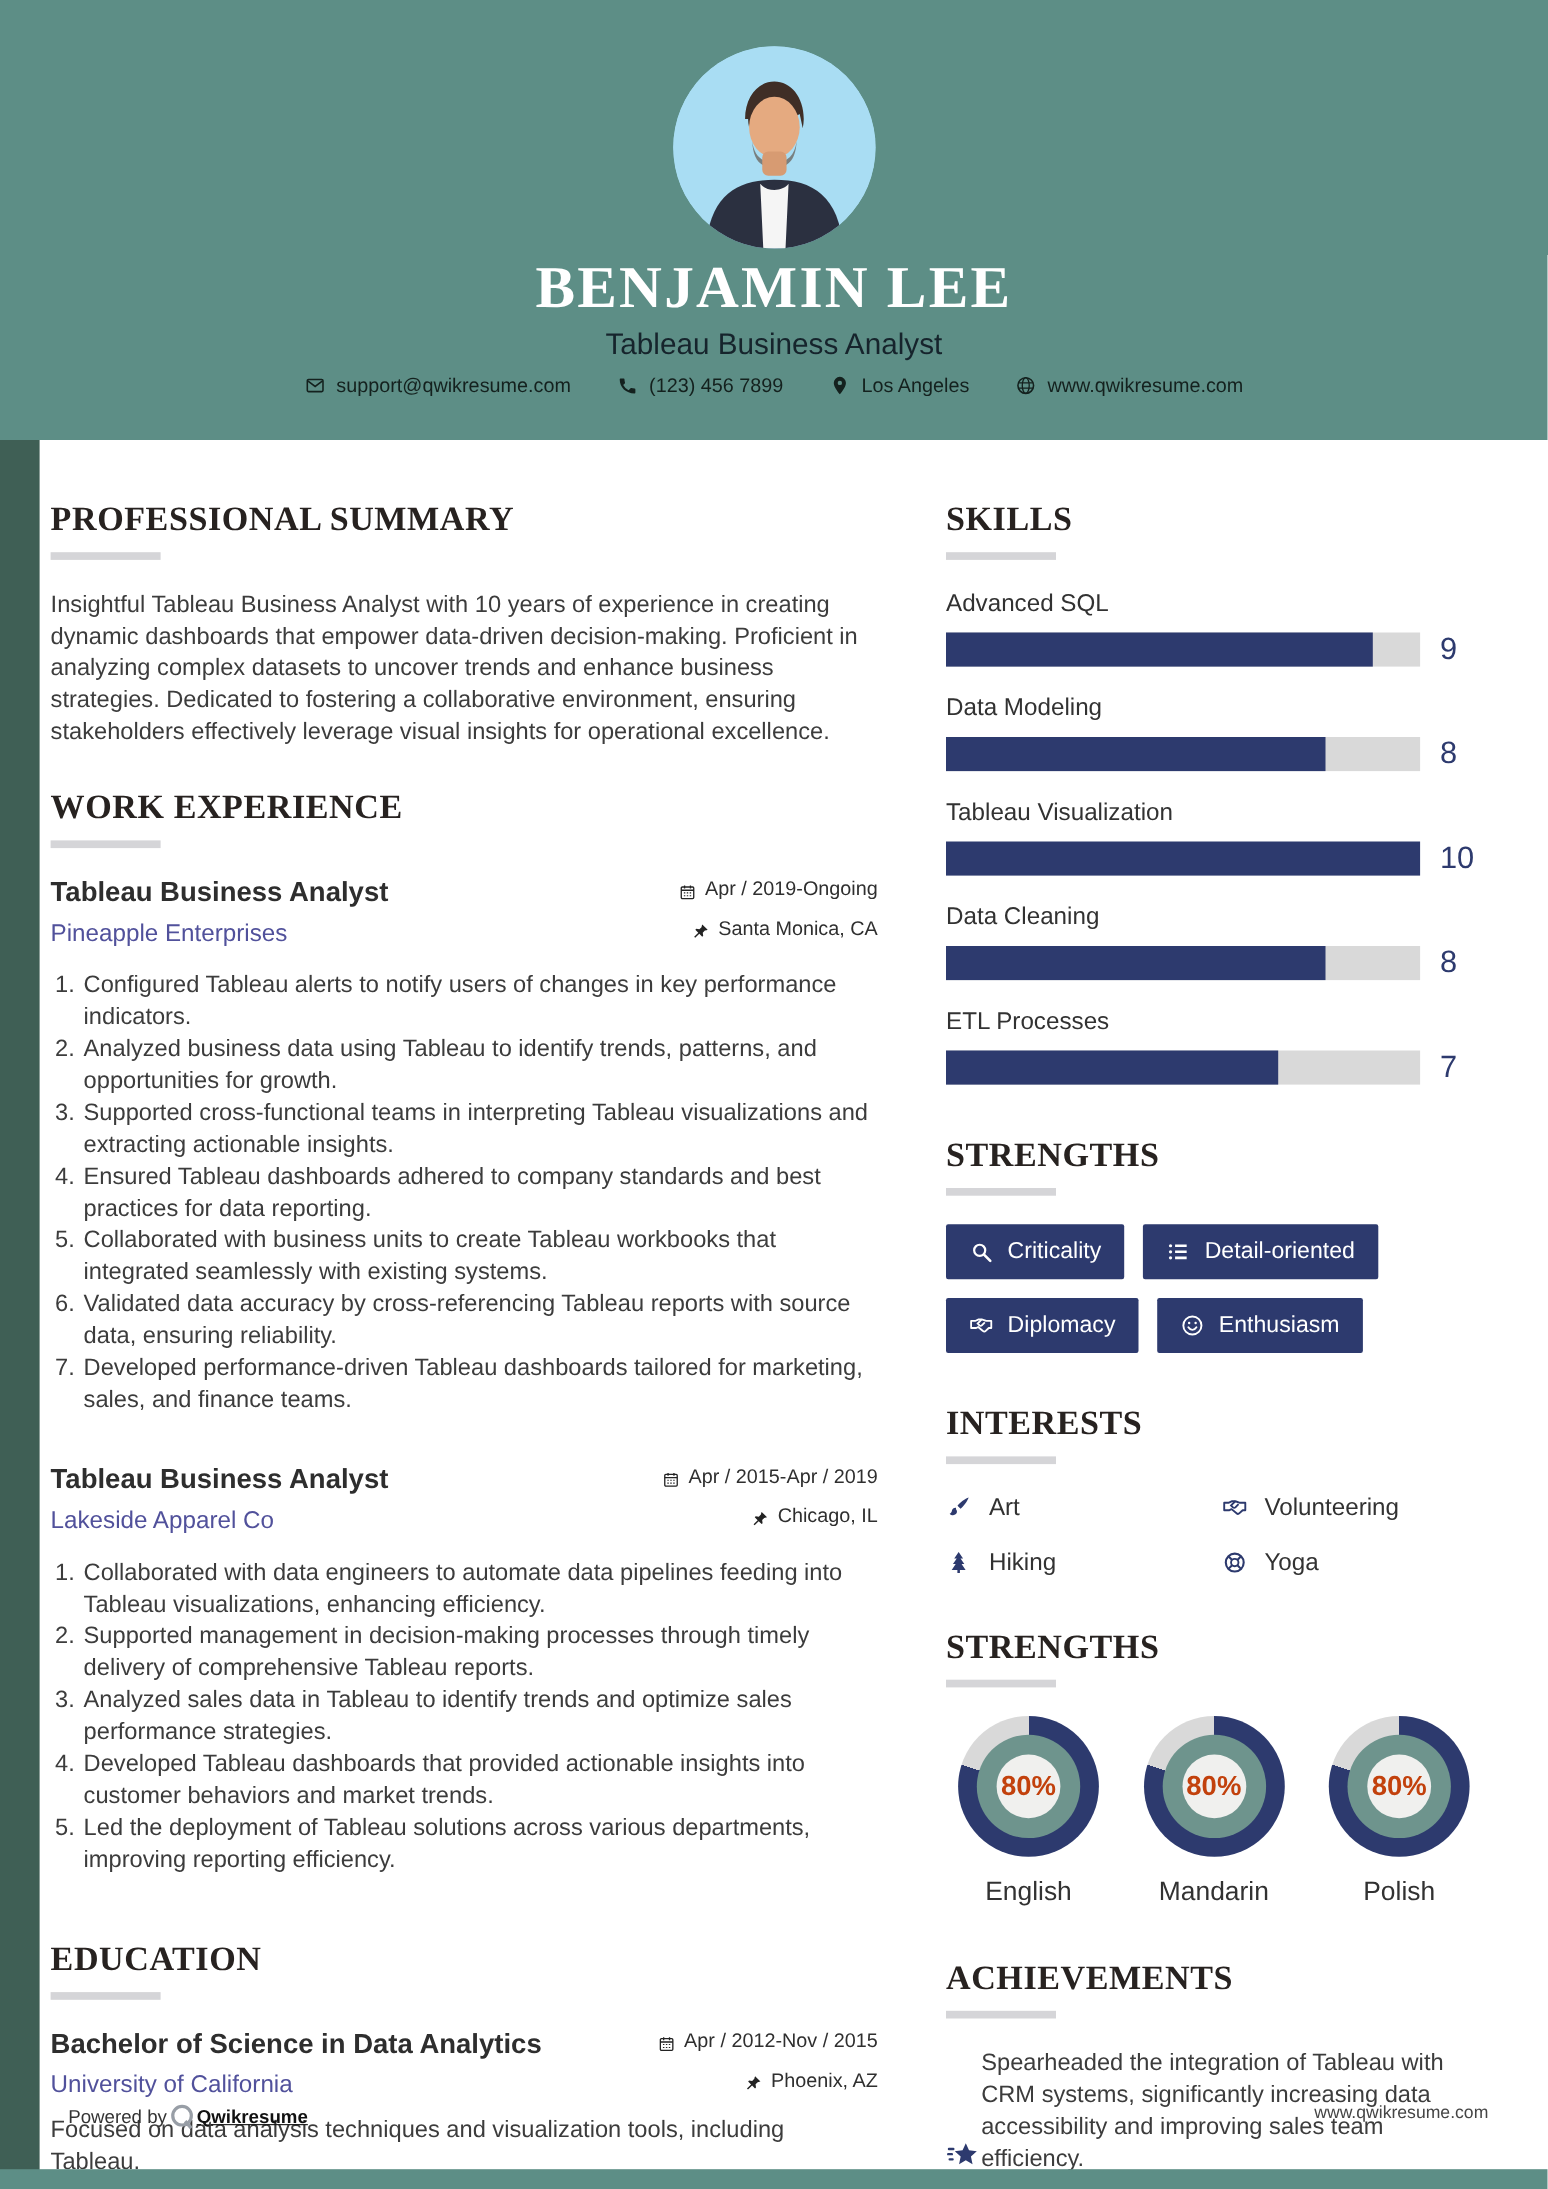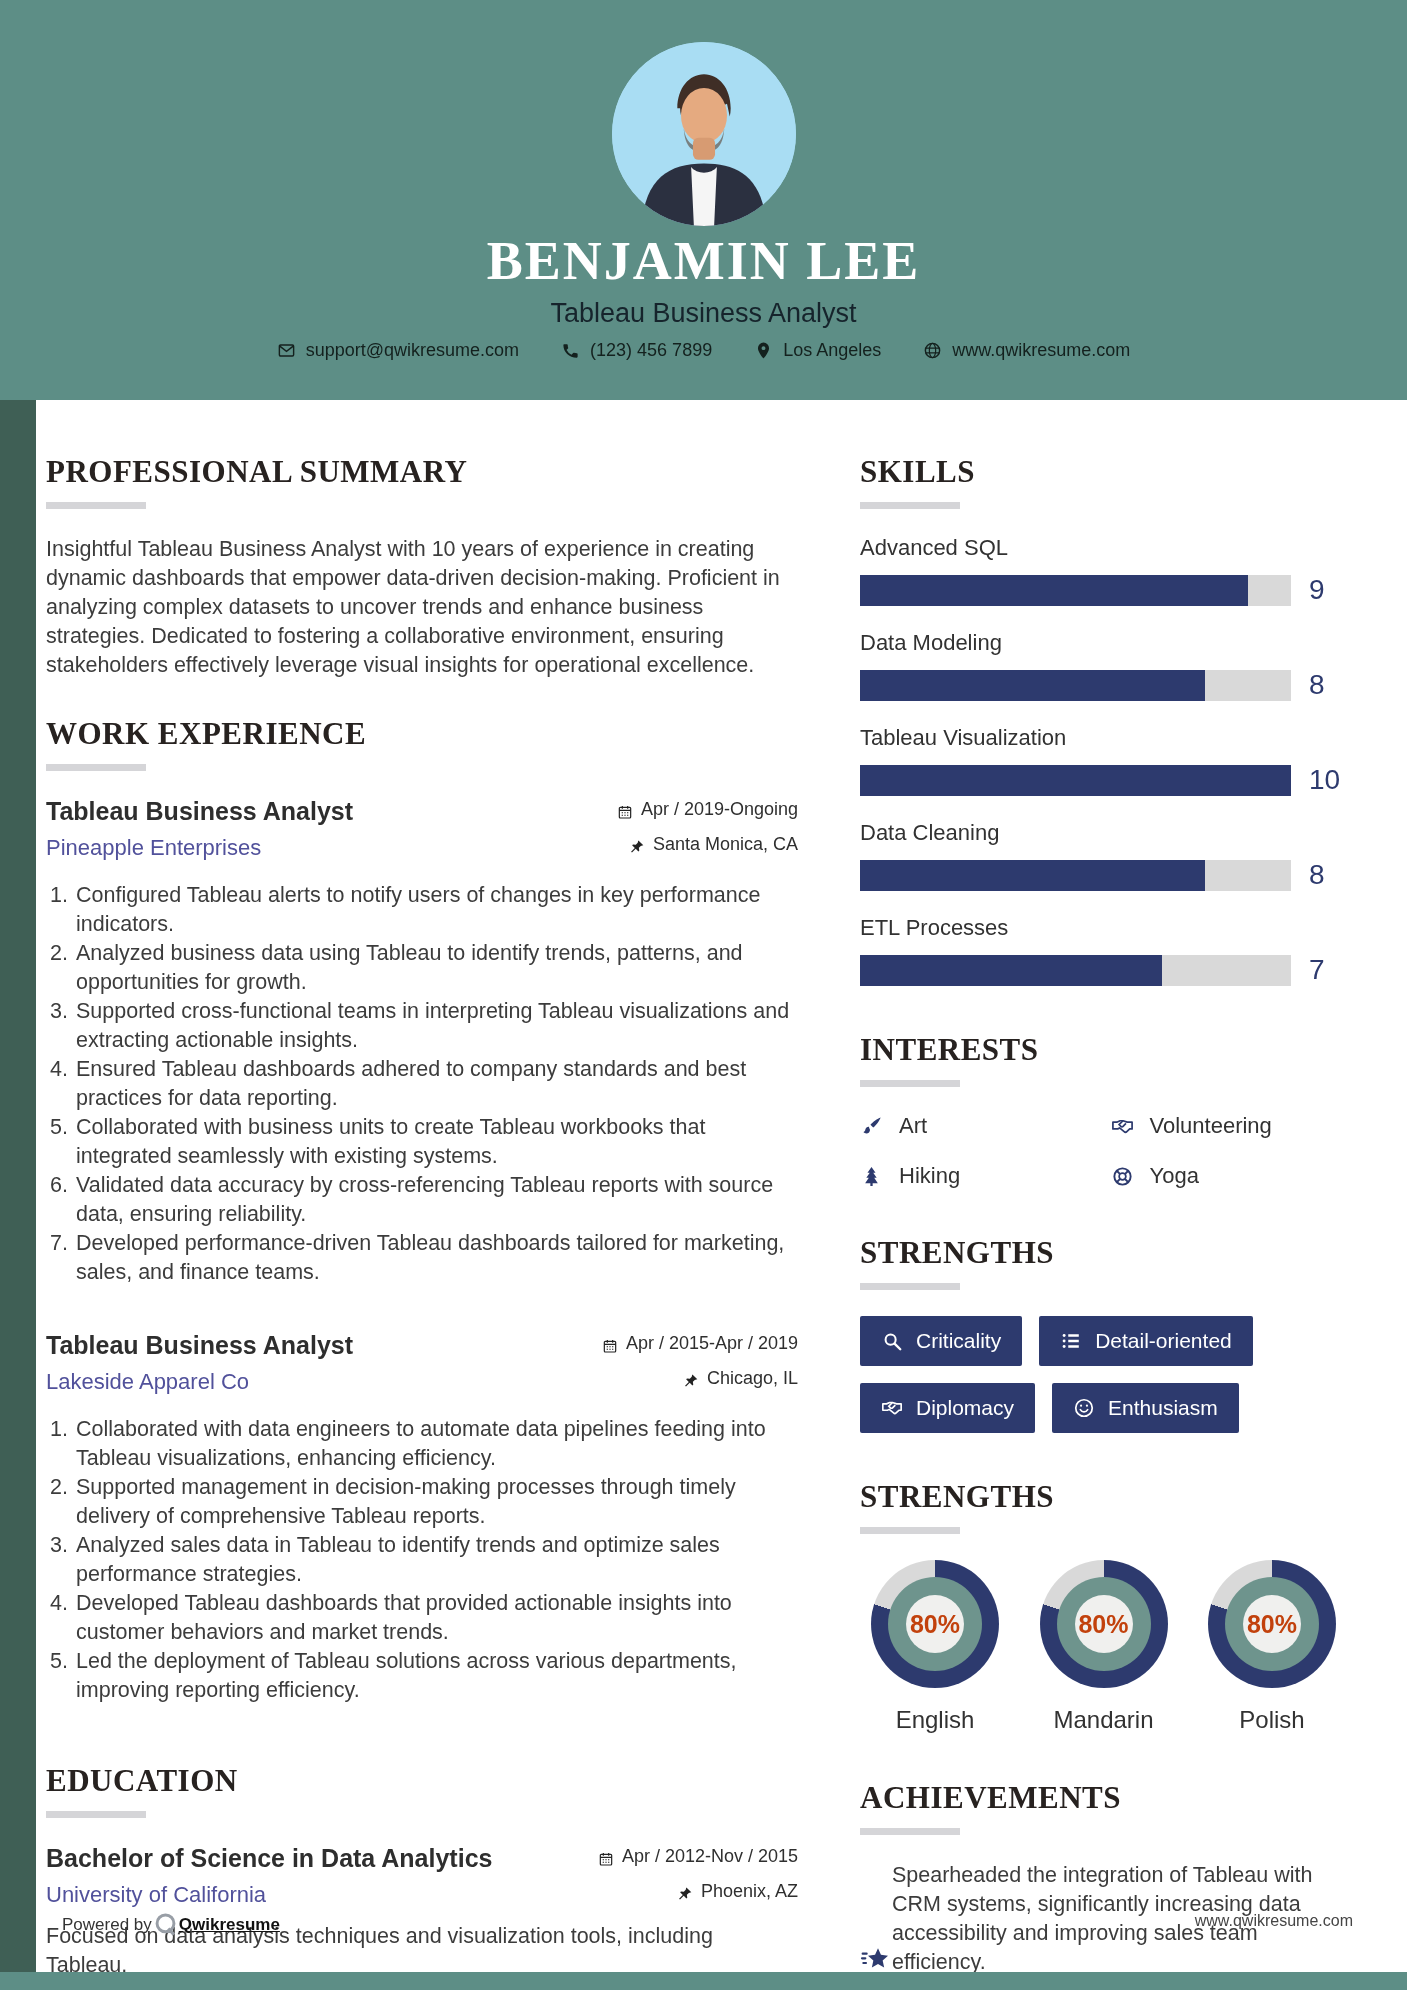--- a/index.html
+++ b/index.html
@@ -353,20 +353,55 @@
                 <div class="track">
                   <div class="fill" style="width: 70%;"></div>
                 </div>
                 <span class="score">7</span>
               </div>
             </div>
           </div>
       </section>
 
       <section class="block-gap">
+        <h2 class="sec">STRENGTHS</h2>
+        <div class="rule"></div>
+        <div class="chips">
+
+            <span class="chip">
+              <svg class="ic">
+                <use href="#i-search-icon" xlink:href="#i-search-icon"></use>
+              </svg>
+              <span>Criticality</span>
+            </span>
+
+            <span class="chip">
+              <svg class="ic">
+                <use href="#i-list-icon" xlink:href="#i-list-icon"></use>
+              </svg>
+              <span>Detail-oriented</span>
+            </span>
+
+            <span class="chip">
+              <svg class="ic">
+                <use href="#i-handshake-icon" xlink:href="#i-handshake-icon"></use>
+              </svg>
+              <span>Diplomacy</span>
+            </span>
+
+            <span class="chip">
+              <svg class="ic">
+                <use href="#i-smiley-icon" xlink:href="#i-smiley-icon"></use>
+              </svg>
+              <span>Enthusiasm</span>
+            </span>
+          </div>
+      </section>
+
+      <section class="block-gap">
         <h2 class="sec">INTERESTS</h2>
         <div class="rule"></div>
         <div class="interests-grid">
 
             <span class="interest">
               <svg class="ic">
                 <use href="#i-brush-icon" xlink:href="#i-brush-icon"></use>
               </svg>
               <span>Art</span>
             </span>
@@ -383,55 +418,20 @@
                 <use href="#i-tree-icon" xlink:href="#i-tree-icon"></use>
               </svg>
               <span>Hiking</span>
             </span>
 
             <span class="interest">
               <svg class="ic">
                 <use href="#i-lifebuoy-icon" xlink:href="#i-lifebuoy-icon"></use>
               </svg>
               <span>Yoga</span>
-            </span>
-          </div>
-      </section>
-
-      <section class="block-gap">
-        <h2 class="sec">STRENGTHS</h2>
-        <div class="rule"></div>
-        <div class="chips">
-
-            <span class="chip">
-              <svg class="ic">
-                <use href="#i-search-icon" xlink:href="#i-search-icon"></use>
-              </svg>
-              <span>Criticality</span>
-            </span>
-
-            <span class="chip">
-              <svg class="ic">
-                <use href="#i-list-icon" xlink:href="#i-list-icon"></use>
-              </svg>
-              <span>Detail-oriented</span>
-            </span>
-
-            <span class="chip">
-              <svg class="ic">
-                <use href="#i-handshake-icon" xlink:href="#i-handshake-icon"></use>
-              </svg>
-              <span>Diplomacy</span>
-            </span>
-
-            <span class="chip">
-              <svg class="ic">
-                <use href="#i-smiley-icon" xlink:href="#i-smiley-icon"></use>
-              </svg>
-              <span>Enthusiasm</span>
             </span>
           </div>
       </section>
 
       <section class="block-gap">
         <h2 class="sec">STRENGTHS</h2>
         <div class="rule"></div>
         <div class="langs">
 
             <span class="lang">

